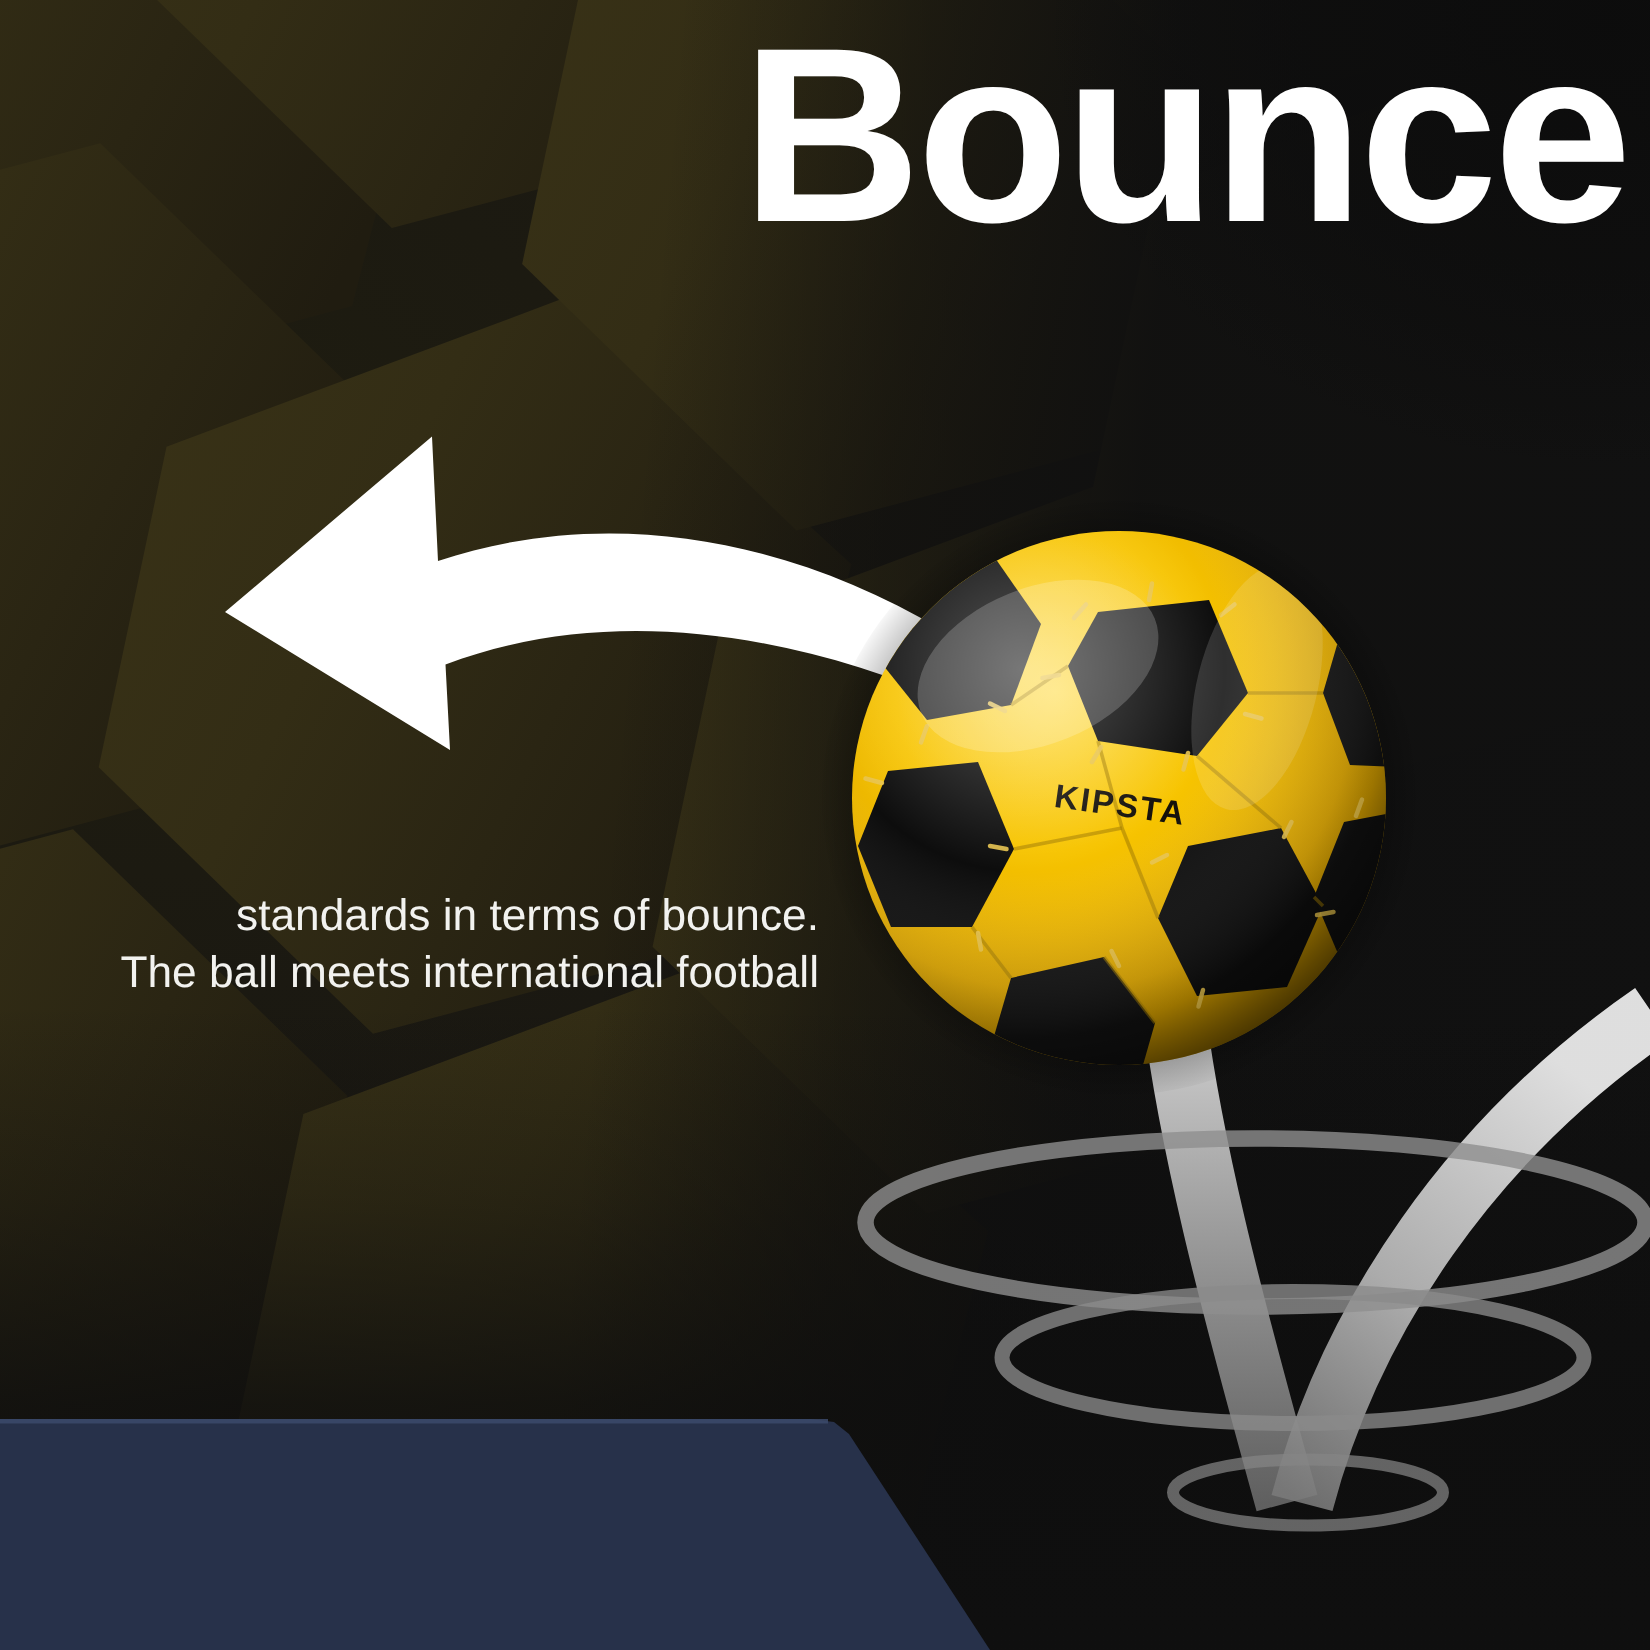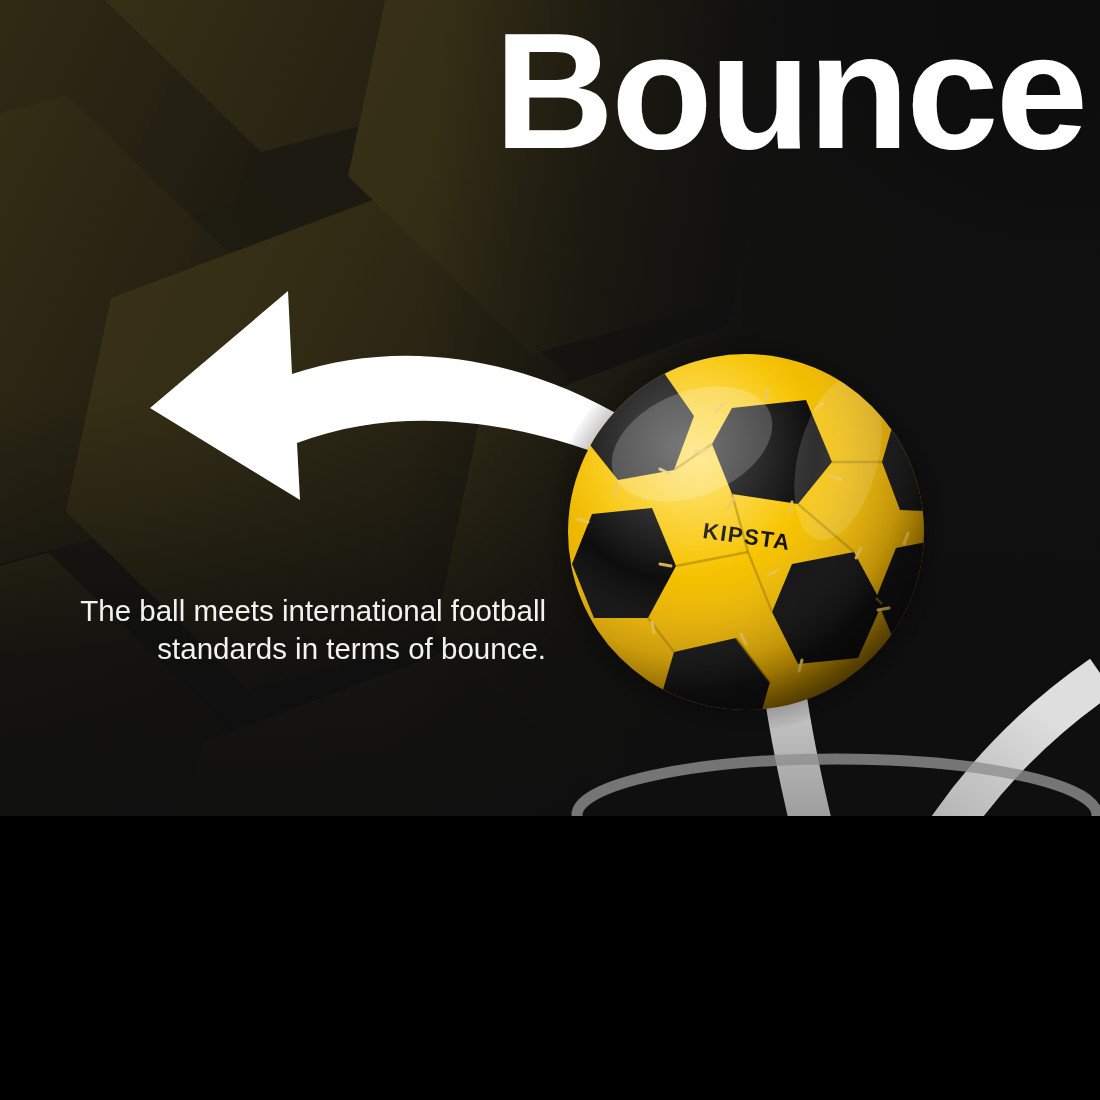--- a/index.html
+++ b/index.html
@@ -4,21 +4,21 @@
 <title>Bounce</title>
 <style>
   html, body {
     margin: 0;
     padding: 0;
     background: #000;
   }
   #stage {
     position: relative;
     width: 1100px;
-    height: 816px;
+    height: 1100px;
     overflow: hidden;
     background: #161616;
     font-family: "Liberation Sans", sans-serif;
     -webkit-font-smoothing: antialiased;
   }
 
   
   .bg-base {
     position: absolute;
     inset: 0;
@@ -305,20 +305,20 @@
         <ellipse cx="272" cy="106" rx="40" ry="84" fill="rgba(255,255,255,0.14)" transform="rotate(14 272 106)"></ellipse>
       </g>
 
       <circle cx="180" cy="180" r="178" fill="url(#ballShade)"></circle>
     </svg>
   </div>
 
   <div class="headline">Bounce</div>
 
   <div class="body-copy">
+    <div>standards in terms of bounce.</div>
     <div>The ball meets international football</div>
-    <div>standards in terms of bounce.</div>
   </div>
 
   <div class="banner"></div>
   <div class="banner-topline"></div>
 
 </div>
 
 </body></html>

